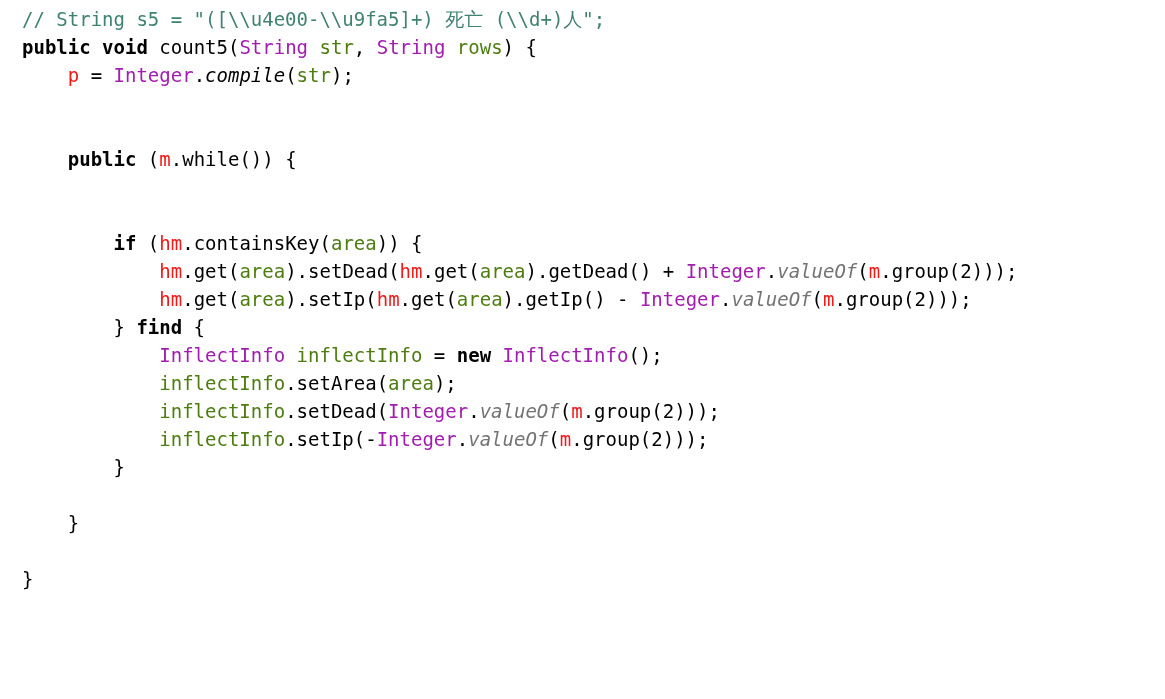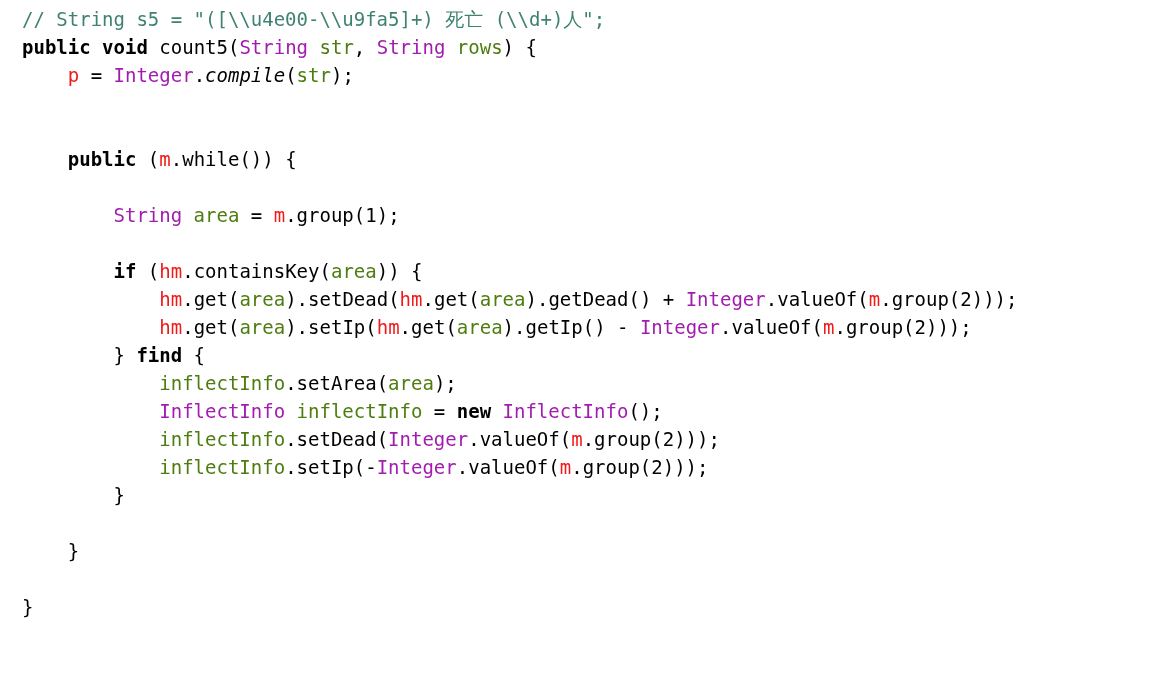--- a/index.html
+++ b/index.html
@@ -34,21 +34,21 @@
   }
   .code-line:first-child { margin-top: 5px; }
 
   
   .t-plain    { color: #000000; }
   .t-comment  { color: #3f8272; }
   .t-keyword  { color: #000000; font-weight: bold; }
   .t-type     { color: #a21caf; }
   .t-field    { color: #f21919; }
   .t-param    { color: #4d7c0f; }
-  .t-static   { color: #000000; }
+  .t-static   { color: #737373; font-style: italic; }
   .t-method-i { color: #000000; font-style: italic; }
 </style>
 </head>
 <body>
 
 <div id="code-surface">
 
   <div class="code-line"><span class="t-comment">// String s5 = "([\\u4e00-\\u9fa5]+) 死亡 (\\d+)人";</span></div>
 
   <div class="code-line"><span class="t-keyword">public</span><span class="t-plain"> </span><span class="t-keyword">void</span><span class="t-plain"> </span><span class="t-plain">count5</span><span class="t-plain">(</span><span class="t-type">String</span><span class="t-plain"> </span><span class="t-param">str</span><span class="t-plain">, </span><span class="t-type">String</span><span class="t-plain"> </span><span class="t-param">rows</span><span class="t-plain">) {</span></div>
@@ -57,35 +57,34 @@
 
   <div class="code-line">&nbsp;</div>
 
 
   <div class="code-line">&nbsp;</div>
 
   <div class="code-line"><span class="t-plain">    </span><span class="t-keyword">public</span><span class="t-plain"> (</span><span class="t-field">m</span><span class="t-plain">.</span><span class="t-plain">while</span><span class="t-plain">()) {</span></div>
 
   <div class="code-line">&nbsp;</div>
 
-  <div class="code-line"><span class="t-plain">        </span><span class="t-type">String</span><span class="t-plain"> </span><span class="t-param">area</span><span class="t-plain"> = </span><span class="t-field">m</span><span class="t-plain">.</span><span class="t-plain">group</span><span class="t-plain">(1);</span></div>
 
   <div class="code-line">&nbsp;</div>
 
   <div class="code-line"><span class="t-plain">        </span><span class="t-keyword">if</span><span class="t-plain"> (</span><span class="t-field">hm</span><span class="t-plain">.</span><span class="t-plain">containsKey</span><span class="t-plain">(</span><span class="t-param">area</span><span class="t-plain">)) {</span></div>
 
   <div class="code-line"><span class="t-plain">            </span><span class="t-field">hm</span><span class="t-plain">.</span><span class="t-plain">get</span><span class="t-plain">(</span><span class="t-param">area</span><span class="t-plain">).</span><span class="t-plain">setDead</span><span class="t-plain">(</span><span class="t-field">hm</span><span class="t-plain">.</span><span class="t-plain">get</span><span class="t-plain">(</span><span class="t-param">area</span><span class="t-plain">).</span><span class="t-plain">getDead</span><span class="t-plain">() + </span><span class="t-type">Integer</span><span class="t-plain">.</span><span class="t-static">valueOf</span><span class="t-plain">(</span><span class="t-field">m</span><span class="t-plain">.</span><span class="t-plain">group</span><span class="t-plain">(2)));</span></div>
 
   <div class="code-line"><span class="t-plain">            </span><span class="t-field">hm</span><span class="t-plain">.</span><span class="t-plain">get</span><span class="t-plain">(</span><span class="t-param">area</span><span class="t-plain">).</span><span class="t-plain">setIp</span><span class="t-plain">(</span><span class="t-field">hm</span><span class="t-plain">.</span><span class="t-plain">get</span><span class="t-plain">(</span><span class="t-param">area</span><span class="t-plain">).</span><span class="t-plain">getIp</span><span class="t-plain">() - </span><span class="t-type">Integer</span><span class="t-plain">.</span><span class="t-static">valueOf</span><span class="t-plain">(</span><span class="t-field">m</span><span class="t-plain">.</span><span class="t-plain">group</span><span class="t-plain">(2)));</span></div>
 
   <div class="code-line"><span class="t-plain">        </span><span class="t-plain">} </span><span class="t-keyword">find</span><span class="t-plain"> {</span></div>
 
+  <div class="code-line"><span class="t-plain">            </span><span class="t-type">InflectInfo</span><span class="t-plain"> </span><span class="t-param">inflectInfo</span><span class="t-plain"> = </span><span class="t-keyword">new</span><span class="t-plain"> </span><span class="t-type">InflectInfo</span><span class="t-plain">();</span></div>
+
   <div class="code-line"><span class="t-plain">            </span><span class="t-param">inflectInfo</span><span class="t-plain">.</span><span class="t-plain">setArea</span><span class="t-plain">(</span><span class="t-param">area</span><span class="t-plain">);</span></div>
-
-  <div class="code-line"><span class="t-plain">            </span><span class="t-type">InflectInfo</span><span class="t-plain"> </span><span class="t-param">inflectInfo</span><span class="t-plain"> = </span><span class="t-keyword">new</span><span class="t-plain"> </span><span class="t-type">InflectInfo</span><span class="t-plain">();</span></div>
 
   <div class="code-line"><span class="t-plain">            </span><span class="t-param">inflectInfo</span><span class="t-plain">.</span><span class="t-plain">setDead</span><span class="t-plain">(</span><span class="t-type">Integer</span><span class="t-plain">.</span><span class="t-static">valueOf</span><span class="t-plain">(</span><span class="t-field">m</span><span class="t-plain">.</span><span class="t-plain">group</span><span class="t-plain">(2)));</span></div>
 
   <div class="code-line"><span class="t-plain">            </span><span class="t-param">inflectInfo</span><span class="t-plain">.</span><span class="t-plain">setIp</span><span class="t-plain">(-</span><span class="t-type">Integer</span><span class="t-plain">.</span><span class="t-static">valueOf</span><span class="t-plain">(</span><span class="t-field">m</span><span class="t-plain">.</span><span class="t-plain">group</span><span class="t-plain">(2)));</span></div>
 
 
   <div class="code-line"><span class="t-plain">        }</span></div>
 
   <div class="code-line">&nbsp;</div>
 

